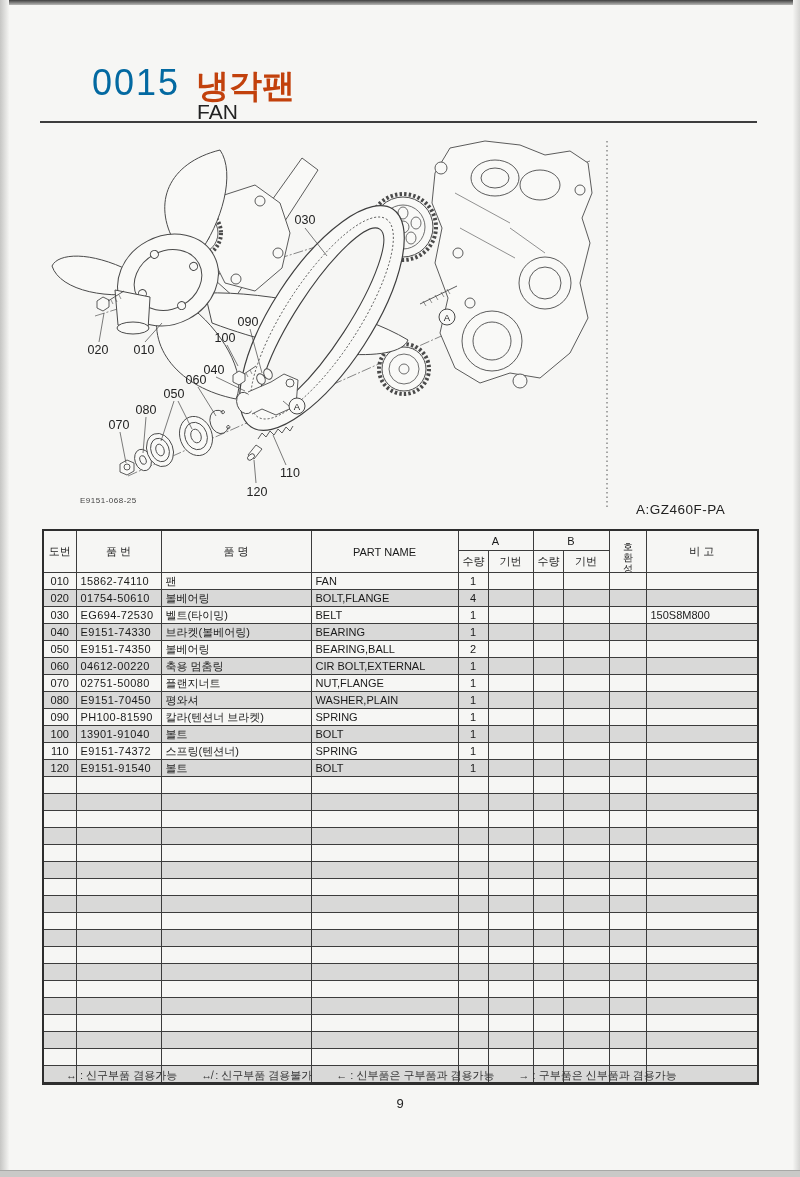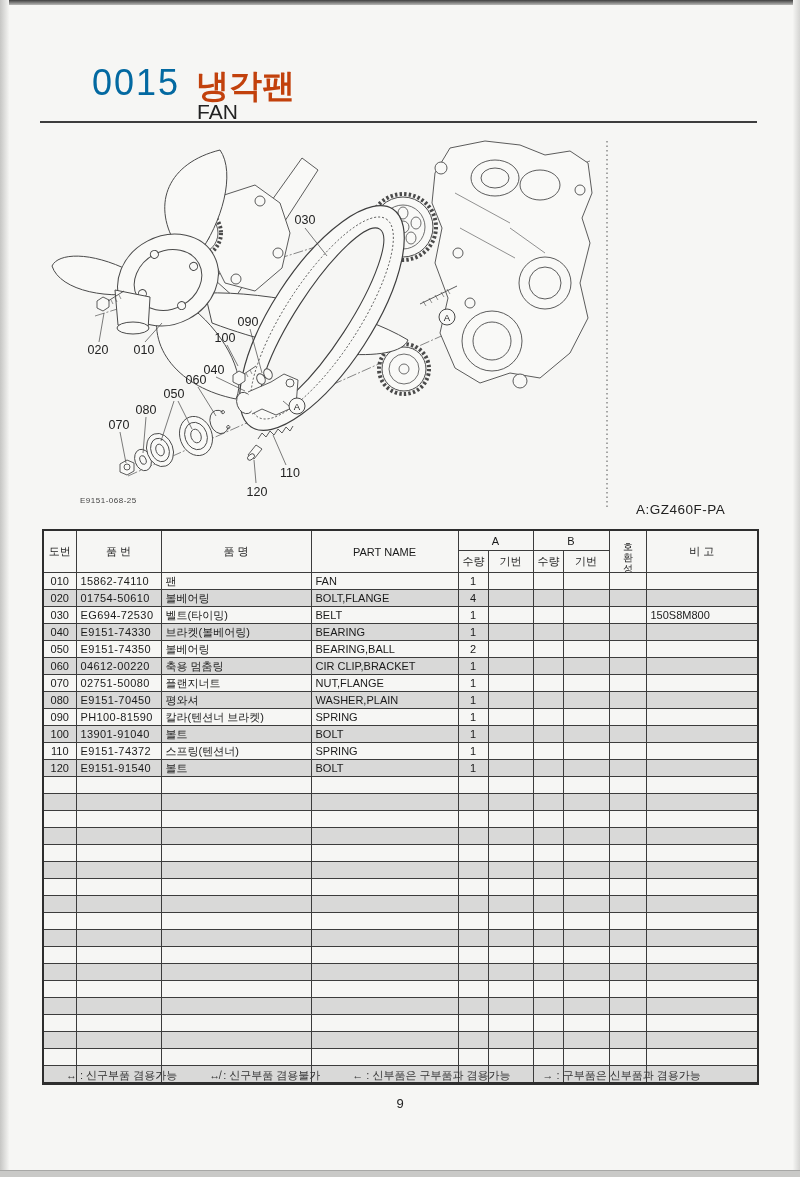--- a/index.html
+++ b/index.html
@@ -47,21 +47,21 @@
     writing-mode:vertical-rl;text-orientation:upright;
     font-size:10px;letter-spacing:1px;padding:1px 0;text-align:center;
   }
   .parts-table tbody td{height:16px;line-height:16px;}
   .parts-table tbody tr:nth-child(even){background:#d9d9d8;}
   .parts-table tbody tr:last-child td{border-bottom:3px solid #2e2e2e;}
   td.c{text-align:center;}
   td.pn{letter-spacing:0.4px;}
 
   .legend{position:absolute;left:66px;top:1068px;width:690px;
-    font-size:11px;color:#333;display:flex;gap:32px;white-space:nowrap;}
+    font-size:11px;color:#333;display:flex;gap:24px;white-space:nowrap;}
   .legend .sym{margin-right:3px;}
   .pageno{position:absolute;left:0;top:1096px;width:800px;text-align:center;font-size:13px;color:#222;}
 </style>
 </head>
 <body>
 
 <div class="edge-top"></div>
 <div class="edge-left"></div>
 <div class="edge-right"></div>
 <div class="edge-bottom"></div>
@@ -334,21 +334,21 @@
         <td class="c"></td>
         <td class="c"></td>
         <td class="c"></td>
         <td class="c"></td>
         <td></td>
       </tr>
       <tr>
         <td class="c">060</td>
         <td class="pn">04612-00220</td>
         <td>축용 멈춤링</td>
-        <td>CIR CLIP,BRACKET</td>
+        <td>CIR BOLT,EXTERNAL</td>
         <td class="c">1</td>
         <td class="c"></td>
         <td class="c"></td>
         <td class="c"></td>
         <td class="c"></td>
         <td></td>
       </tr>
       <tr>
         <td class="c">070</td>
         <td class="pn">02751-50080</td>

